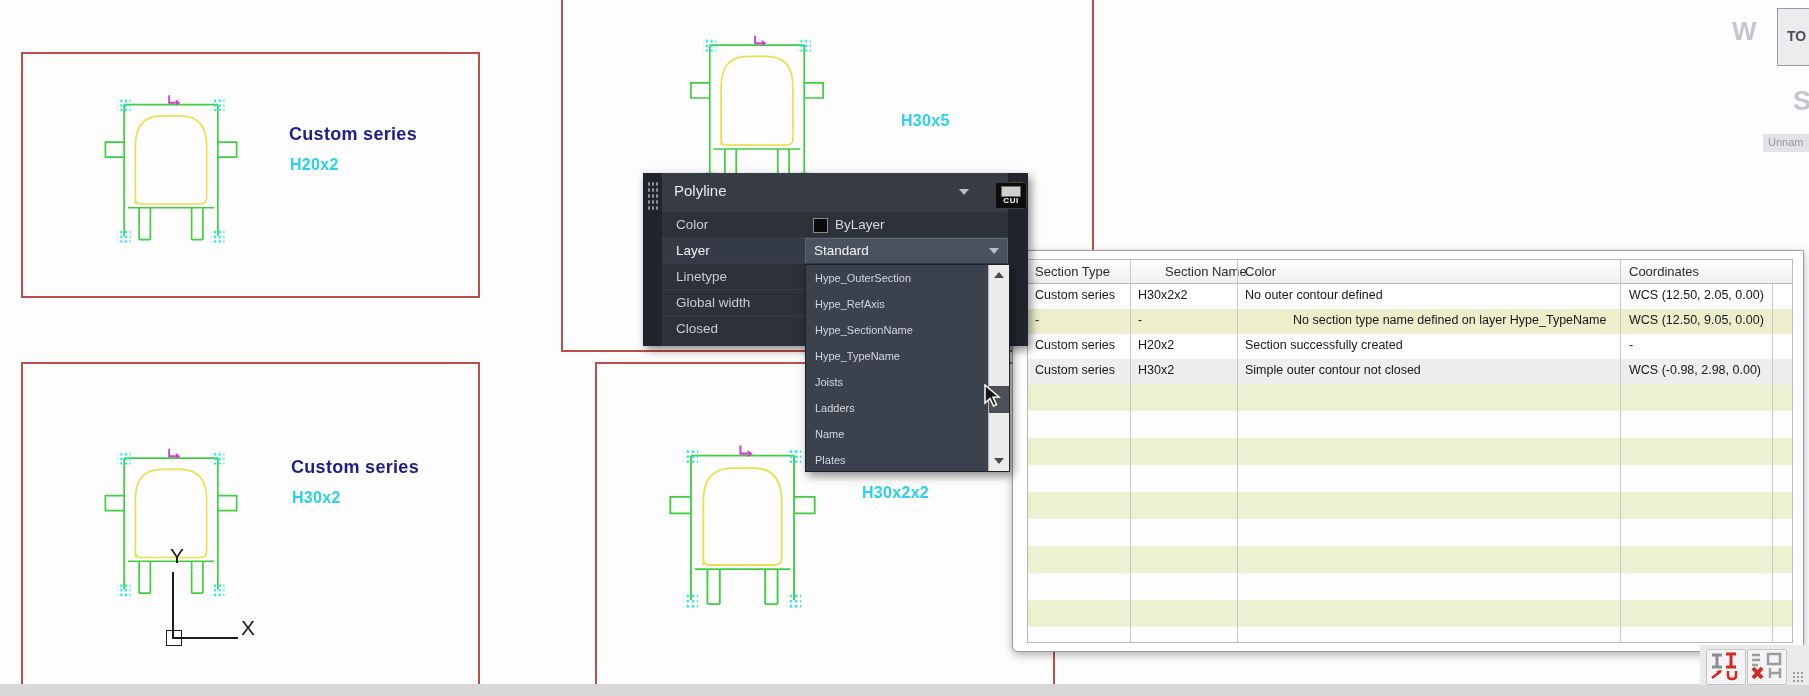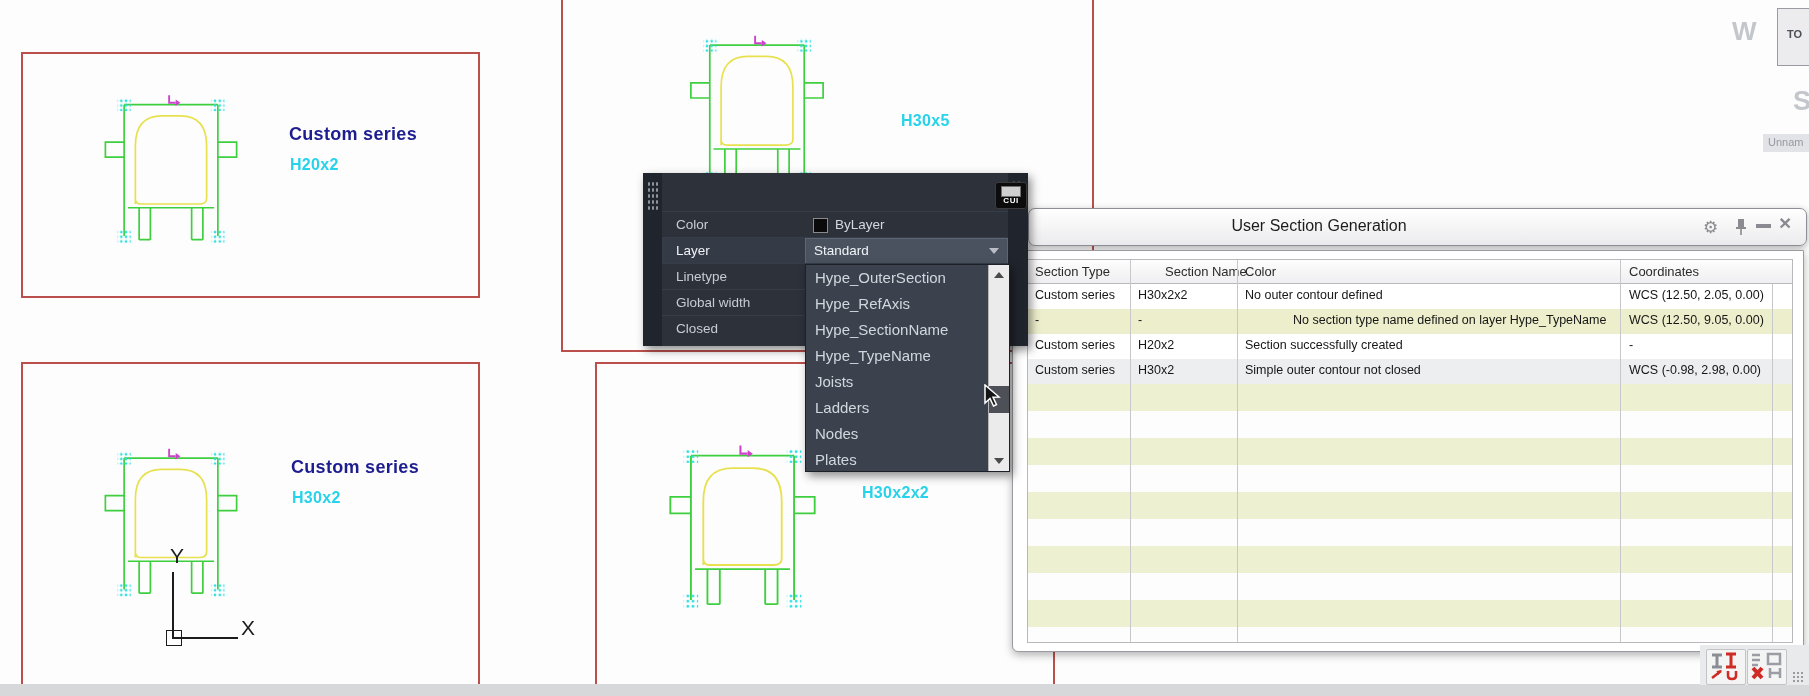--- a/index.html
+++ b/index.html
@@ -61,36 +61,36 @@
   .pal-label{position:absolute;left:14px;top:5px;color:#c7ccd4;font-size:13.5px;}
   .cui-btn{position:absolute;left:333px;top:9px;width:30px;height:25px;background:#0c0c0c;
       border:1px solid #3c3c3c;border-radius:3px;z-index:11;}
   .cui-screen{position:absolute;left:5px;top:3px;width:18px;height:9px;background:#cfcfcf;border:1px solid #6f6f6f;}
   .cui-text{position:absolute;left:0;top:13px;width:100%;text-align:center;color:#fff;font-size:8px;font-weight:bold;letter-spacing:.5px;}
 
   
   .dropdown{position:absolute;left:805px;top:264px;width:205px;height:208px;background:#3b424e;
       border:1px solid #1d2026;box-sizing:border-box;box-shadow:3px 4px 9px rgba(0,0,0,.45);z-index:12;}
   .dd-item{position:absolute;left:0;width:151px;height:26px;line-height:26px;padding-left:9px;
-      color:#d2d7de;font-size:15px;box-sizing:border-box;white-space:nowrap;overflow:hidden;}
+      color:#d2d7de;font-size:11px;box-sizing:border-box;white-space:nowrap;overflow:hidden;}
   .dd-scroll{position:absolute;right:0;top:0;width:20px;height:206px;background:#ebebeb;border-left:1px solid #b6b6b6;}
   .dd-arrow{position:absolute;left:5px;width:0;height:0;}
   .dd-arrow.up{top:7px;border-left:5px solid transparent;border-right:5px solid transparent;border-bottom:6px solid #4a4a4a;}
   .dd-arrow.down{bottom:7px;border-left:5px solid transparent;border-right:5px solid transparent;border-top:6px solid #4a4a4a;}
   .dd-thumb{position:absolute;left:0;top:121px;width:20px;height:27px;background:#4d5157;}
   .layer-value-cell{position:absolute;left:143px;top:0;width:203px;height:26px;background:#4a5260;border:1px solid #5d6673;box-sizing:border-box;}
   .layer-value-text{position:absolute;left:8px;top:4px;color:#f2f4f7;font-size:13.5px;}
   .color-swatch{position:absolute;left:8px;top:6px;width:13px;height:13px;background:#0a0a0a;border:1px solid #8a8a8a;}
   .value-text{position:absolute;left:30px;top:5px;color:#d4d9e0;font-size:13.5px;}
 
   
   .wm{position:absolute;color:#c3c6cc;font-weight:bold;z-index:3;}
   .to-box{position:absolute;left:1777px;top:8px;width:40px;height:56px;background:#ececee;
       border:1px solid #9a9aa2;z-index:3;}
-  .to-text{position:absolute;left:9px;top:19px;font-size:11px;font-weight:bold;color:#4b4f58;}
+  .to-text{position:absolute;left:9px;top:19px;font-size:14px;font-weight:bold;color:#4b4f58;}
   .unnamed-chip{position:absolute;left:1763px;top:134px;width:50px;height:18px;background:#e2e3e6;
       color:#9599a0;font-size:11px;padding:2px 0 0 5px;box-sizing:border-box;z-index:3;white-space:nowrap;overflow:hidden;}
 
   .bottom-strip{position:absolute;left:0;top:684px;width:1809px;height:12px;background:#d7d8da;z-index:4;}
   .br-panel{position:absolute;left:1700px;top:645px;width:109px;height:40px;background:#e9eaec;z-index:5;}
   .tool-btn{position:absolute;top:4px;width:38px;height:34px;background:#f4f4f5;border:1px solid #c4c4c8;border-radius:2px;}
   .resize-dots{position:absolute;left:92px;top:26px;width:12px;height:12px;
       background-image:radial-gradient(#9a9aa0 1px,transparent 1.3px);background-size:4px 4px;}
 
   .cursor{position:absolute;z-index:50;}
@@ -168,31 +168,20 @@
   <div class="cad-label-series" style="left:291px;top:457px;">Custom series</div>
   <div class="cad-label-name" style="left:292px;top:489px;">H30x2</div>
   <div class="cad-label-name" style="left:862px;top:484px;">H30x2x2</div>
 
   <div class="ucs-text" style="left:170px;top:544px;">Y</div>
   <div class="ucs-line" style="left:172px;top:572px;width:2px;height:66px;"></div>
   <div class="ucs-line" style="left:172px;top:637px;width:66px;height:2px;"></div>
   <div class="ucs-box" style="left:166px;top:630px;"></div>
   <div class="ucs-text" style="left:241px;top:616px;">X</div>
 
-  <div class="usg-titlebar">
-    <div class="usg-title">User Section Generation</div>
-    <div class="usg-ico" style="left:674px;top:8px;font-size:17px;">⚙</div>
-    <svg class="usg-ico" style="left:706px;top:9px;" width="12" height="18" viewBox="0 0 12 18">
-      <rect x="3" y="1" width="6" height="8" fill="#8a8a90"></rect>
-        <rect x="1" y="9" width="10" height="2" fill="#8a8a90"></rect>
-        <rect x="5.2" y="11" width="1.6" height="6" fill="#8a8a90"></rect>
-    </svg>
-    <div class="usg-ico" style="left:727px;top:15px;width:15px;height:4px;background:#8a8a90;"></div>
-    <div class="usg-ico" style="left:750px;top:2px;font-size:21px;font-weight:bold;">×</div>
-  </div>
 
   <div class="usg-body">
     <div class="tbl-header">
       <div class="hcell" style="left:7px;">Section Type</div>
       <div class="hcell" style="left:113px;margin-left:24px;">Section Name</div>
       <div class="hcell" style="left:217px;">Color</div>
       <div class="hcell" style="left:601px;">Coordinates</div>
       <div style="position:absolute;left:102px;top:0;width:1px;height:25px;background:#c6c8ca;"></div>
       <div style="position:absolute;left:209px;top:0;width:1px;height:25px;background:#c6c8ca;"></div>
       <div style="position:absolute;left:592px;top:0;width:1px;height:25px;background:#c6c8ca;"></div>
@@ -235,20 +224,24 @@
 
   <div class="palette">
     <div class="pal-left">
       <div class="pal-grip"></div>
     </div>
     <div class="pal-right">
       <div style="position:absolute;left:4px;top:3px;color:#9aa1aa;font-size:15px;font-weight:bold;">×</div>
       <div style="position:absolute;left:4px;top:20px;color:#9aa1aa;font-size:13px;">⚙</div>
     </div>
     <div class="pal-main">
+      <div class="pal-title">
+        <div class="pal-title-text">Polyline</div>
+        <div class="tri-down" style="position:absolute;left:297px;top:16px;"></div>
+      </div>
       <div class="cui-btn">
         <div class="cui-screen"></div>
         <div class="cui-text">CUI</div>
       </div>
 
       <div class="pal-row" style="top:38px;">
         <div class="pal-label">Color</div>
         <div class="color-swatch" style="left:151px;"></div>
         <div class="value-text" style="left:173px;">ByLayer</div>
       </div>
@@ -271,21 +264,21 @@
     </div>
   </div>
 
   <div class="dropdown">
     <div class="dd-item" style="top:0;">Hype_OuterSection</div>
     <div class="dd-item" style="top:26px;">Hype_RefAxis</div>
     <div class="dd-item" style="top:52px;">Hype_SectionName</div>
     <div class="dd-item" style="top:78px;">Hype_TypeName</div>
     <div class="dd-item" style="top:104px;">Joists</div>
     <div class="dd-item" style="top:130px;">Ladders</div>
-    <div class="dd-item" style="top:156px;">Nodes</div>
+    <div class="dd-item" style="top:156px;">Name</div>
     <div class="dd-item" style="top:182px;">Plates</div>
     <div class="dd-scroll">
       <div class="dd-arrow up"></div>
       <div class="dd-thumb"></div>
       <div class="dd-arrow down"></div>
     </div>
   </div>
 
   <svg class="cursor" style="left:982px;top:384px;" width="20" height="24" viewBox="0 0 20 24">
     <path d="M3,1 L3,19 L8,14.5 L11.5,22 L14.5,20.6 L11,13.3 L17,13 Z" fill="#141414" stroke="#ffffff" stroke-width="1.5"></path>

